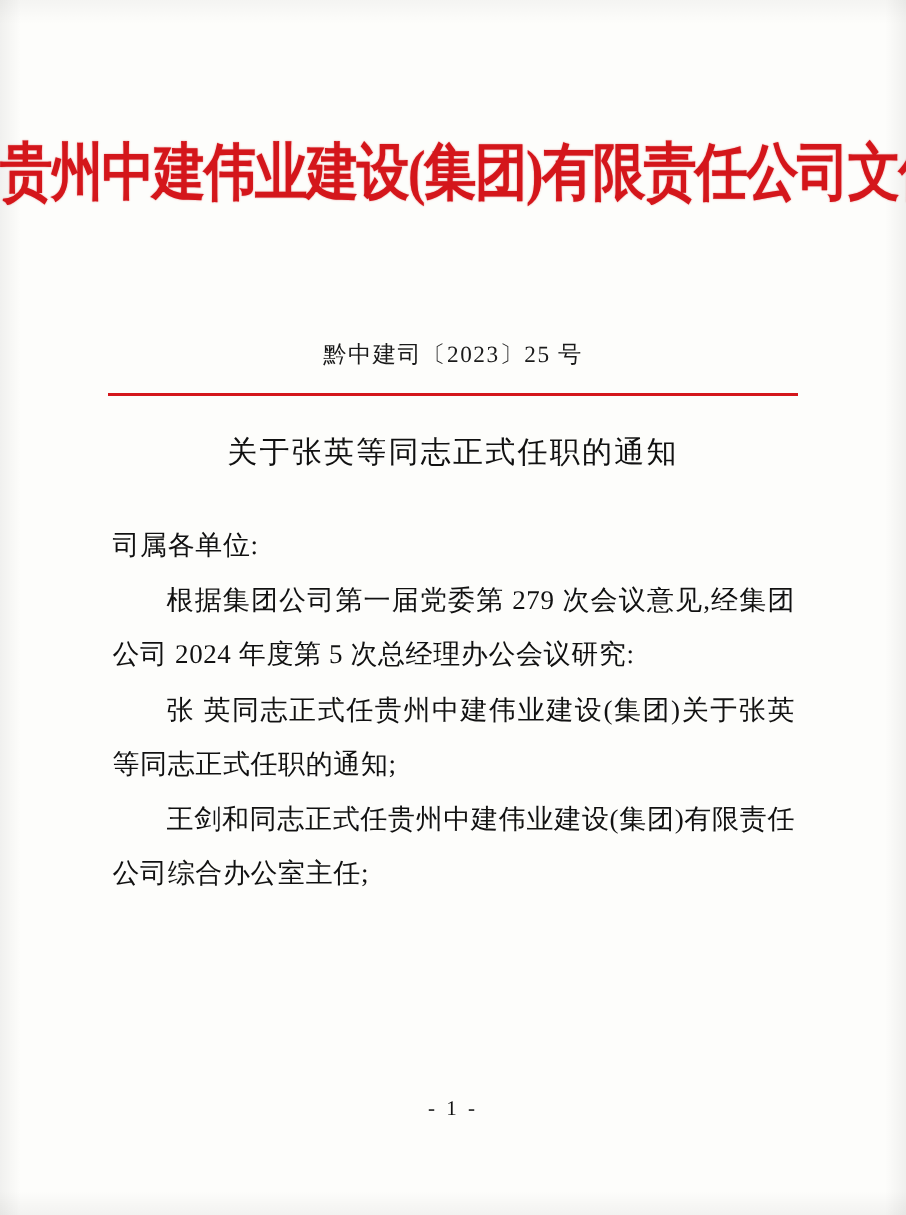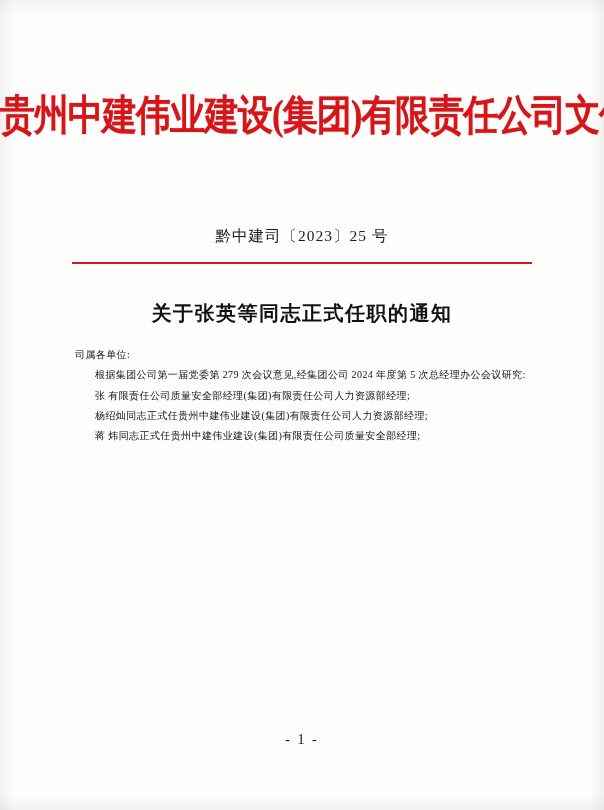--- a/index.html
+++ b/index.html
@@ -63,37 +63,37 @@
   .red-rule {
     position: absolute;
     top: 262px;
     left: 72px;
     width: 460px;
     height: 2.2px;
     background: #d4161b;
   }
   .doc-title {
     position: absolute;
-    top: 300px;
+    top: 288px;
     left: 0;
     right: 0;
     text-align: center;
     font-size: 20px;
-    font-weight: bold;
+    font-weight: normal;
     color: #111;
     letter-spacing: 1.5px;
   }
   .body-block {
     position: absolute;
     top: 345px;
     left: 75px;
     width: 455px;
   }
   .para {
-    font-size: 10px;
+    font-size: 18px;
     color: #111;
     line-height: 2.03;
     text-align: justify;
     letter-spacing: 0.4px;
     margin: 0;
   }
   .para.indent {
     text-indent: 2em;
   }
   .page-number {
@@ -118,20 +118,19 @@
 
   <div class="doc-number">黔中建司〔2023〕25 号</div>
 
   <div class="red-rule"></div>
 
   <div class="doc-title">关于张英等同志正式任职的通知</div>
 
   <div class="body-block">
     <p class="para">司属各单位:</p>
     <p class="para indent">根据集团公司第一届党委第 279 次会议意见,经集团公司 2024 年度第 5 次总经理办公会议研究:</p>
-    <p class="para indent">张   有限责任公司质量安全部经理(集团)有限责任公司人力资源部经理;</p>
-    <p class="para indent">杨绍灿同志正式任贵州中建伟业建设(集团)有限责任公司人力资源部经理;</p>
-    <p class="para indent">蒋   炜同志正式任贵州中建伟业建设(集团)有限责任公司质量安全部经理;</p>
+    <p class="para indent">张   英同志正式任贵州中建伟业建设(集团)关于张英等同志正式任职的通知;</p>
+    <p class="para indent">王剑和同志正式任贵州中建伟业建设(集团)有限责任公司综合办公室主任;</p>
   </div>
 
   <div class="page-number">- 1 -</div>
 
 </div>
 
 </body></html>

